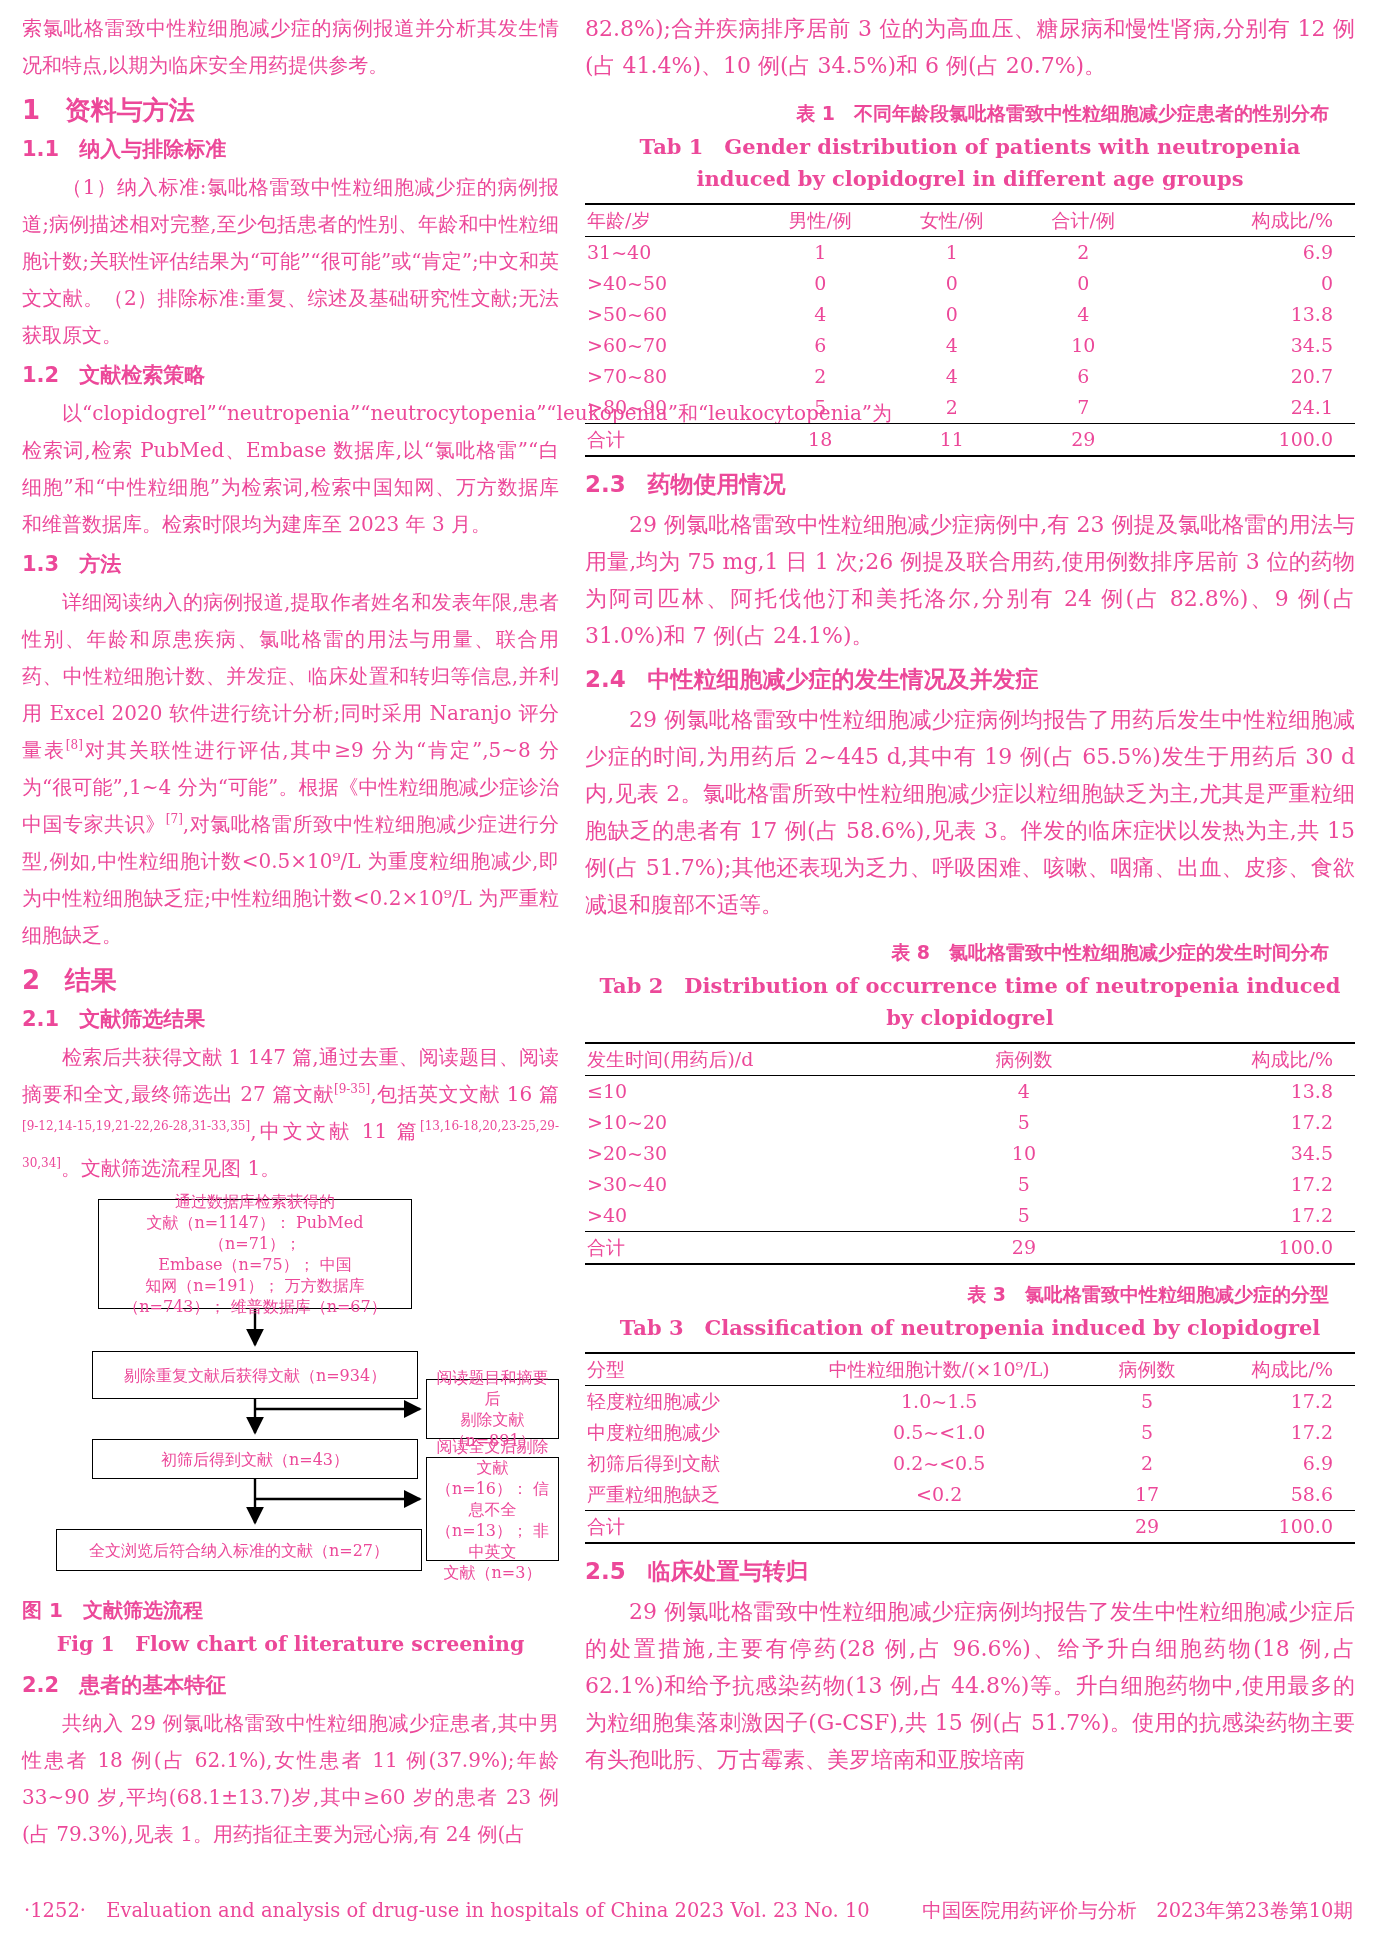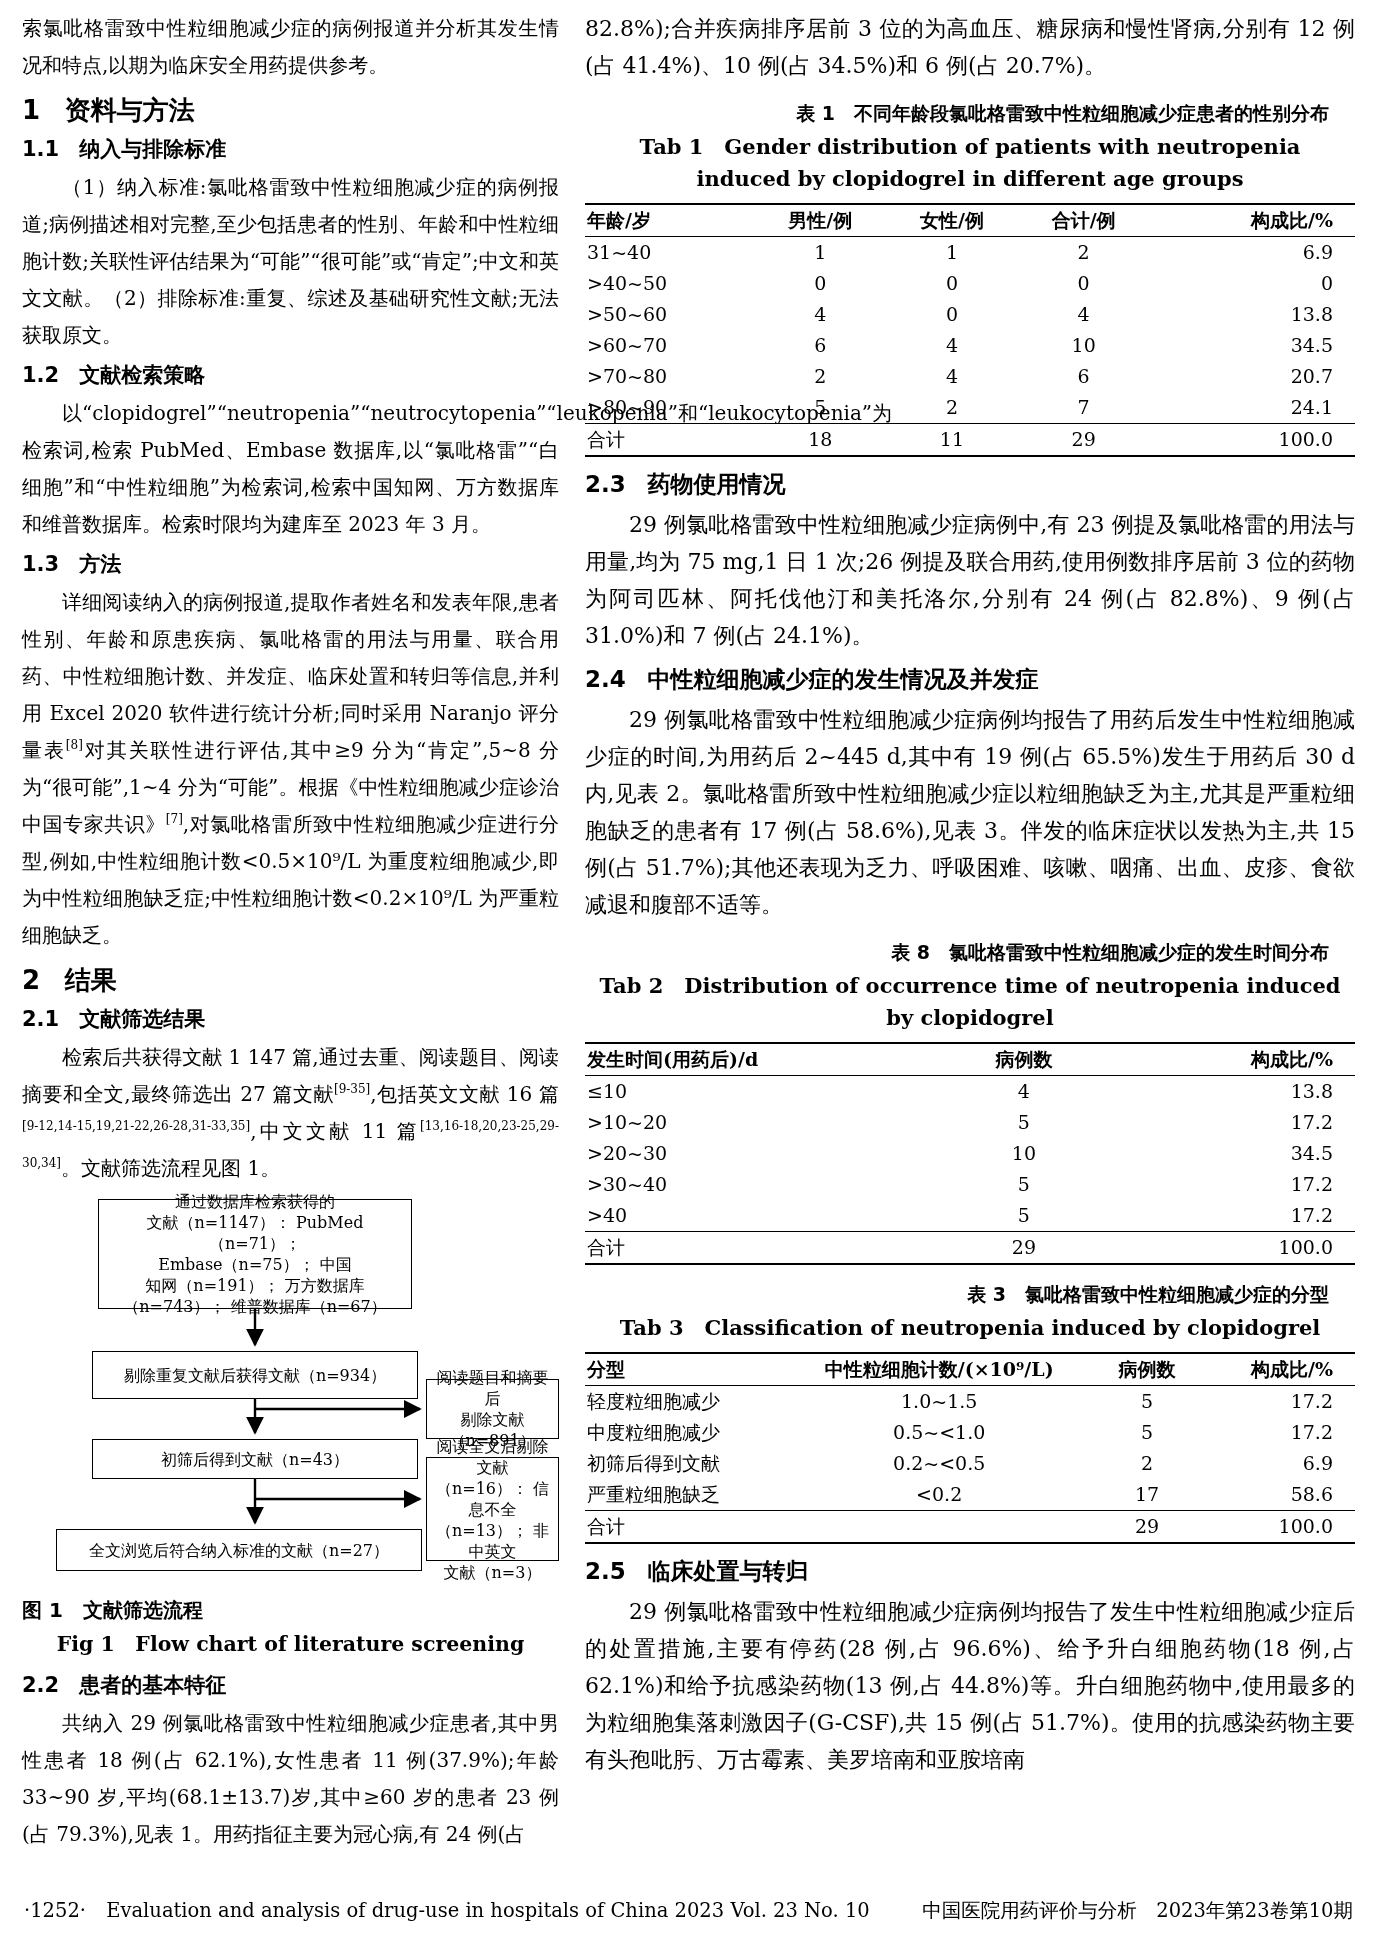--- a/index.html
+++ b/index.html
@@ -1,19 +1,19 @@
 <!DOCTYPE html>
 <html><head>
 <meta charset="utf-8">
 <style>
   html,body{margin:0;padding:0;background:#e8e8e8;}
   .page{
     position:relative;
     width:1375px;height:1940px;
-    background:#ffffff;color:#000000;
+    background:#ffffff;color:#ec4899;
     overflow:hidden;
     font-family:"DejaVu Serif","Liberation Serif",serif;
   }
   .columns{display:flex;padding:10px 20px 0 22px;gap:26px;}
   .col-left{width:537px;flex:none;}
   .col-right{flex:1;min-width:0;}
 
   .body{font-size:20px;line-height:37px;text-align:justify;margin:0;}
   .col-right .body{font-size:22px;}
   .indent{text-indent:2em;}
@@ -35,21 +35,21 @@
   }
   .fc-svg{position:absolute;left:0;top:0;pointer-events:none;}
   .figcap-cn{font-family:"DejaVu Sans","Liberation Sans",sans-serif;font-weight:bold;font-size:20px;line-height:30px;margin:14px 0 4px;}
   .figcap-en{font-weight:bold;font-size:20.5px;text-align:center;line-height:31px;margin:2px 0 10px;}
 
   
   .cap-cn{font-family:"DejaVu Sans","Liberation Sans",sans-serif;font-weight:bold;font-size:19px;text-align:right;line-height:31px;margin:14px 26px 2px;}
   .cap-en{font-weight:bold;font-size:21px;text-align:center;line-height:32px;margin:2px 4px 8px;}
   table.jtable{width:100%;border-collapse:collapse;font-size:19px;
     border-top:2.5px solid #000;border-bottom:2.5px solid #000;margin:2px 0 12px;}
-  .jtable th{font-weight:bold;border-bottom:1.5px solid #000;}
+  .jtable th{font-weight:normal;border-bottom:1.5px solid #000;}
   .jtable th,.jtable td{padding:3px 2px;line-height:25px;text-align:center;}
   .jtable th:first-child,.jtable td:first-child{text-align:left;}
   .jtable th:last-child,.jtable td:last-child{text-align:right;padding-right:22px;}
   .jtable tr.total td{border-top:1.5px solid #000;}
   .t1 th:nth-child(1){width:22%;}
   .t2 th:nth-child(1){width:42%;} .t2 th:nth-child(2){width:30%;}
   .t3 th:nth-child(1){width:27%;} .t3 th:nth-child(2){width:38%;} .t3 th:nth-child(3){width:16%;}
 
   .footer{
     position:absolute;left:24px;right:22px;bottom:16px;

